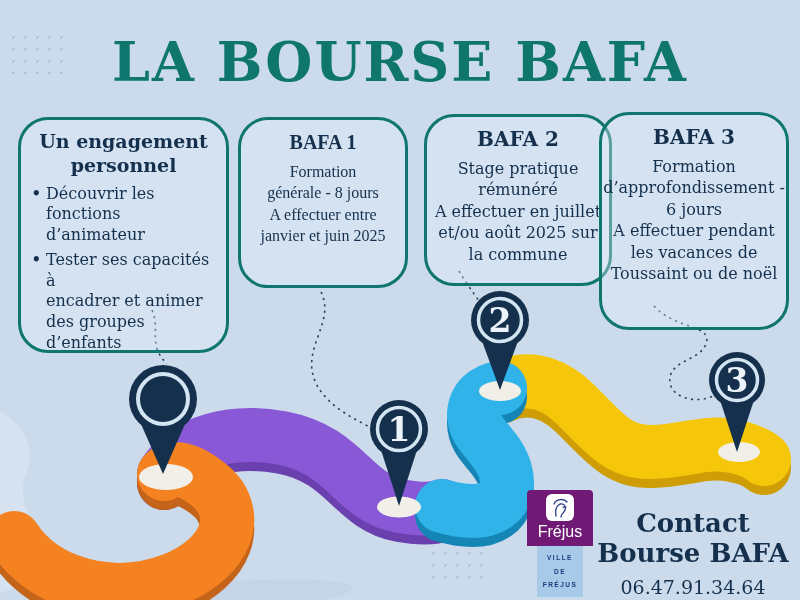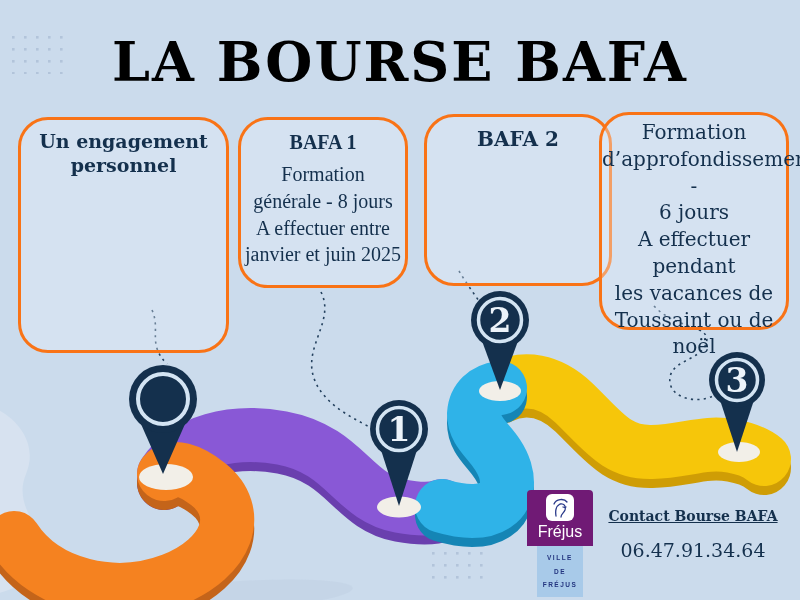--- a/index.html
+++ b/index.html
@@ -6,34 +6,34 @@
   body{
     width:800px;height:600px;position:relative;overflow:hidden;
     background:#cbdbec;
     font-family:"DejaVu Serif", serif;
     color:#14304d;
   }
   #scene{position:absolute;left:0;top:0;z-index:1;}
   .page-title{
     position:absolute;left:0;top:30px;width:800px;z-index:2;
     text-align:center;font-size:54px;font-weight:700;letter-spacing:2px;
-    color:#000000;
+    color:#0f766e;
   }
   .box{
     position:absolute;z-index:2;
-    border:3px solid #f97316;border-radius:30px;
+    border:3px solid #0f766e;border-radius:30px;
     background:rgba(233,242,251,0.35);
     box-sizing:border-box;
   }
   .box h2{
     margin:10px 8px 6px 8px;text-align:center;
     font-size:20px;line-height:1.25;white-space:pre-line;
   }
   .box .body{
-    margin:4px 0;text-align:center;font-size:20px;line-height:1.34;
+    margin:4px 0;text-align:center;font-size:16px;line-height:1.34;
     white-space:pre-line;
   }
   #box-engagement h2{font-size:19px;}
   #box-engagement ul{margin:2px 6px 0 10px;padding:0;list-style:none;}
   #box-engagement li{
     position:relative;padding-left:15px;font-size:16px;line-height:1.3;
     white-space:pre-line;margin-bottom:4px;text-align:left;
   }
   #box-engagement li::before{
     content:"•";position:absolute;left:0;top:-2px;font-size:18px;
@@ -70,22 +70,22 @@
     font-family:"Liberation Sans",sans-serif;font-size:6.5px;font-weight:700;
     letter-spacing:1.5px;color:#23357f;text-align:center;line-height:2.1;
     white-space:pre-line;
   }
   
   .contact{
     position:absolute;left:586px;top:508px;width:214px;z-index:3;
     text-align:center;
   }
   .contact-heading{
-    font-size:14px;font-weight:700;text-decoration:underline;
-    margin-bottom:15px;
+    font-size:26px;font-weight:700;
+    margin-bottom:8px;
   }
   .contact-name{font-size:19px;margin-bottom:6px;}
   .contact-phone{font-size:19px;}
 </style>
 </head>
 <body>
 
 <svg id="scene" width="800" height="600" viewBox="0 0 800 600">
   <defs>
     <pattern id="dots" width="12" height="12" patternUnits="userSpaceOnUse">
@@ -147,35 +147,48 @@
     <circle class="pin-ring" cx="737" cy="380" r="20.5" stroke-width="3.5"></circle>
     <text class="pin-num" x="737" y="392">3</text>
   </g>
 </svg>
 
 <div class="page-title">LA BOURSE BAFA</div>
 
 <div class="box" id="box-engagement" style="left:18px;top:117px;width:211px;height:236px;">
   <h2>Un engagement
 personnel</h2>
+  <ul>
+    <li>Découvrir les
+fonctions d’animateur</li>
+    <li>Tester ses capacités à
+encadrer et animer
+des groupes d’enfants</li>
+  </ul>
 </div>
 
 <div class="box" id="box-bafa1" style="left:238px;top:117px;width:170px;height:171px;font-family:Liberation Serif, serif;">
   <h2>BAFA 1</h2>
   <div class="body">Formation
 générale - 8 jours
 A effectuer entre
 janvier et juin 2025</div>
 </div>
 
 <div class="box" id="box-bafa2" style="left:424px;top:114px;width:188px;height:172px;">
   <h2>BAFA 2</h2>
+  <div class="body">Stage pratique
+rémunéré
+A effectuer en juillet
+et/ou août 2025 sur
+la commune</div>
 </div>
 
 <div class="box" id="box-bafa3" style="left:599px;top:112px;width:190px;height:218px;">
+  <h2>BAFA 3</h2>
   <div class="body">Formation
 d’approfondissement -
 6 jours
 A effectuer pendant
 les vacances de
 Toussaint ou de noël</div>
 </div>
 
 <div class="logo">
   <div class="logo-top">

